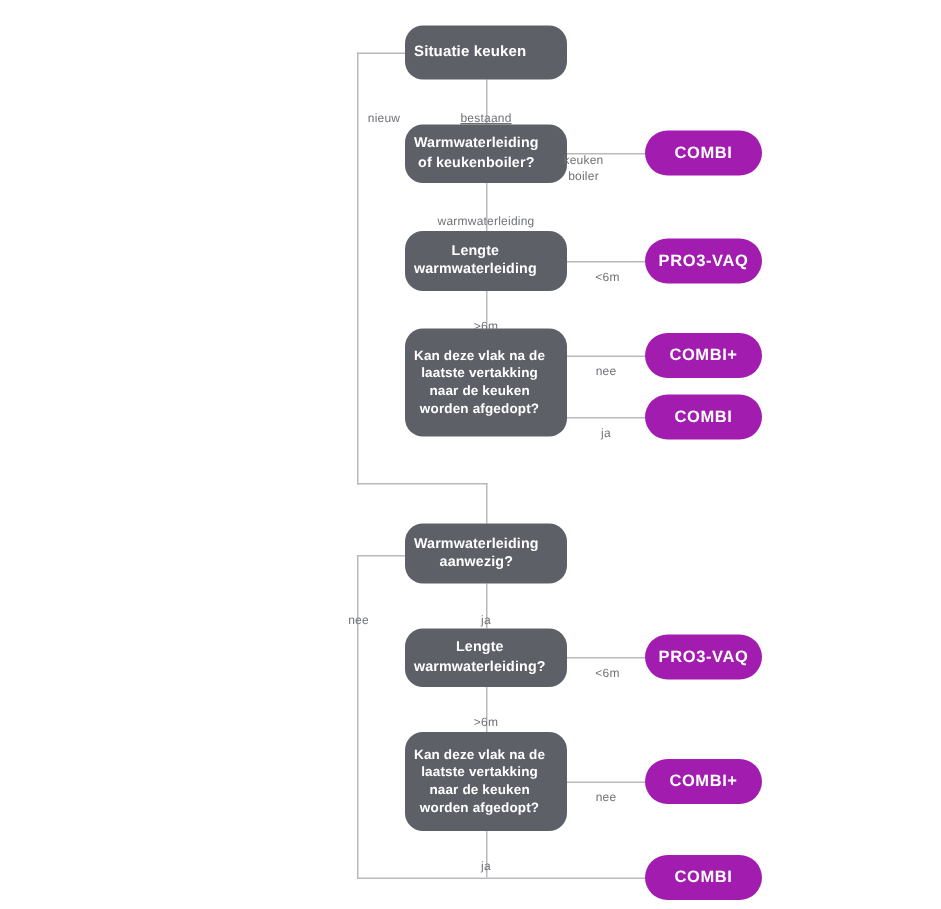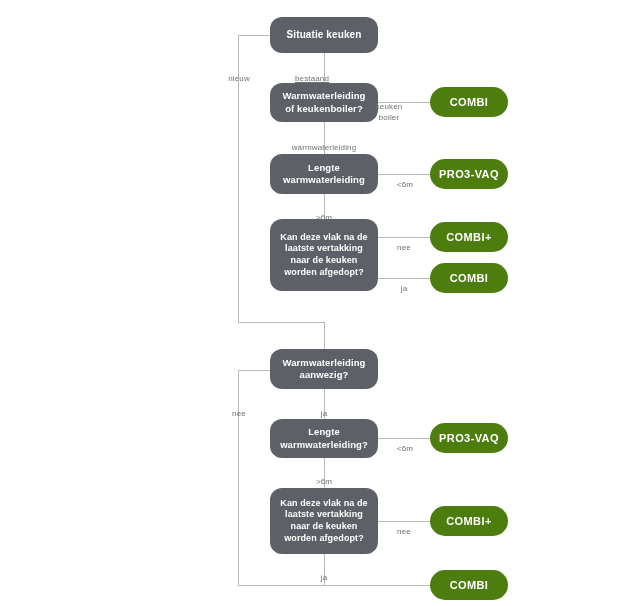--- a/index.html
+++ b/index.html
@@ -22,33 +22,33 @@
 
   
   .node{
     position:absolute;
     background:#5d6066;
     border-radius:12px;
     color:#ffffff;
     font-weight:bold;
     display:flex;
     align-items:center;
-    justify-content:center;
+    justify-content:flex-start;
     text-align:center;
     line-height:1.28;
     letter-spacing:.1px;
     box-sizing:border-box;
     padding:4px 6px;
   }
   .node .txt{white-space:pre-line;display:block;}
 
   
   .pill{
     position:absolute;
-    background:#4d7c0f;
+    background:#a21caf;
     border-radius:999px;
     color:#ffffff;
     font-weight:bold;
     display:flex;
     align-items:center;
     justify-content:center;
     text-align:center;
     letter-spacing:.4px;
     box-sizing:border-box;
   }
@@ -161,25 +161,25 @@
   </div>
 
   <div class="pill" style="left:430px;top:506px;width:78px;height:30px;font-size:11px;">
     <span>COMBI+</span>
   </div>
 
   <div class="pill" style="left:430px;top:570px;width:78px;height:30px;font-size:11px;">
     <span>COMBI</span>
   </div>
 
-  <div class="elabel" style="left:222px;top:63px;width:34px;">
+  <div class="elabel" style="left:239px;top:63px;width:34px;">
     <span>nieuw</span>
   </div>
 
-  <div class="elabel" style="left:288px;top:63px;width:48px;text-decoration:underline;">
+  <div class="elabel" style="left:300px;top:63px;width:48px;text-decoration:underline;">
     <span>bestaand</span>
   </div>
 
   <div class="elabel" style="left:370px;top:91px;width:38px;">
     <span>keuken
 boiler</span>
   </div>
 
   <div class="elabel" style="left:287px;top:132px;width:74px;">
     <span>warmwaterleiding</span>

